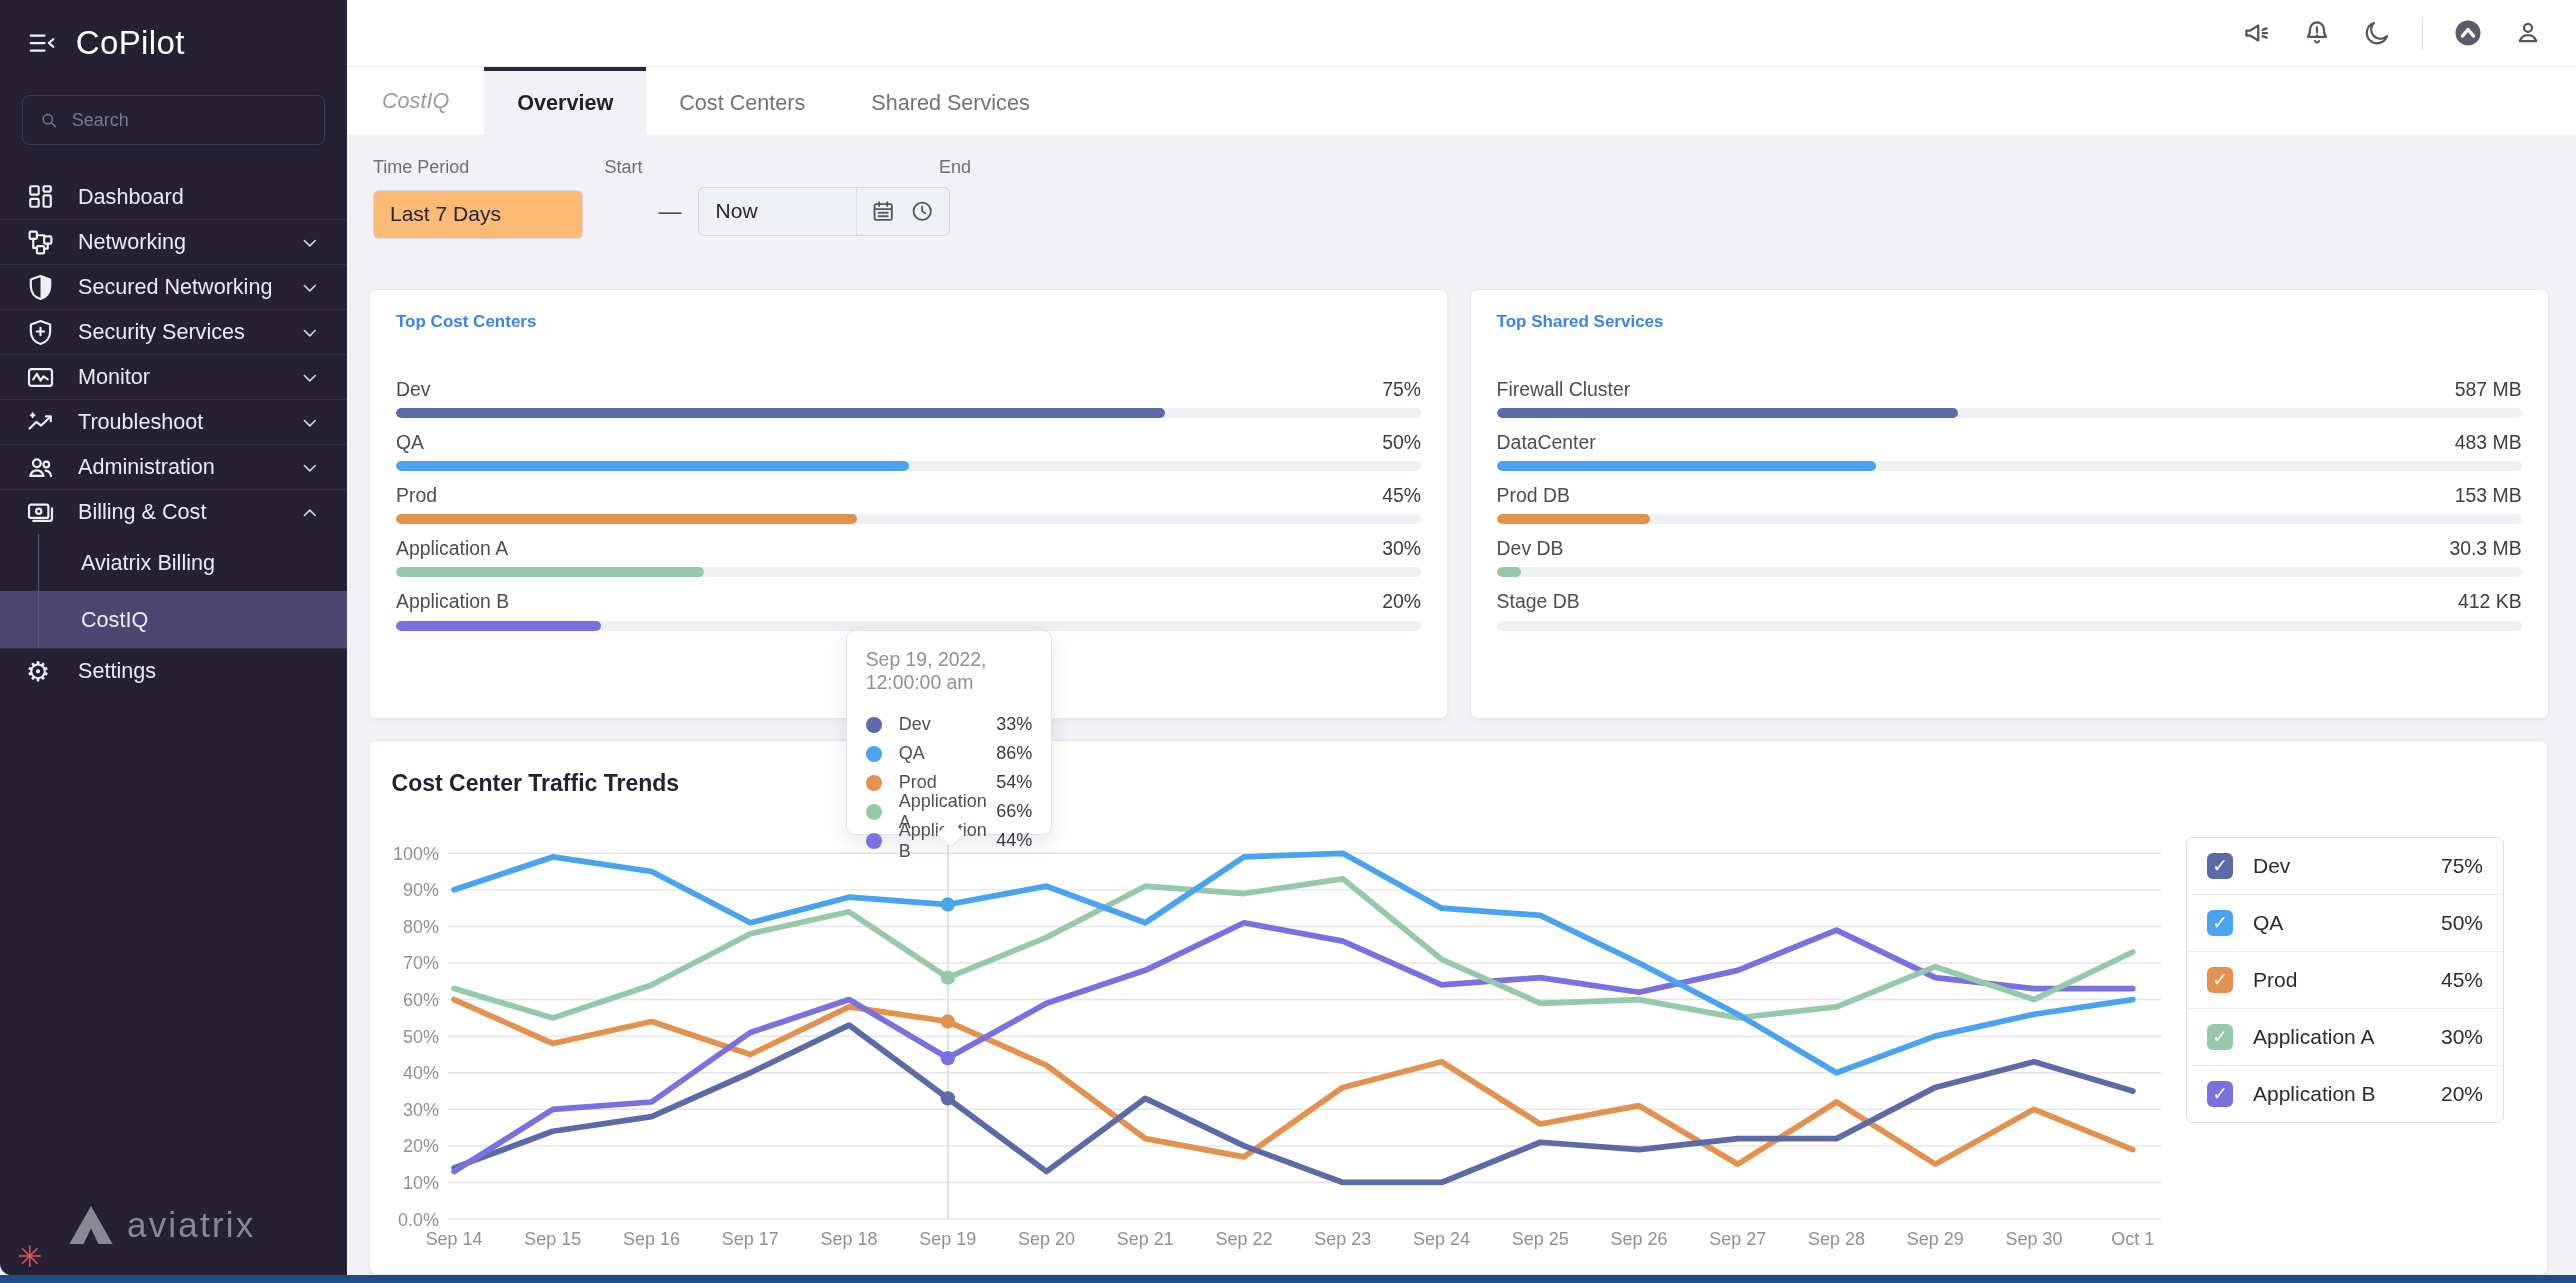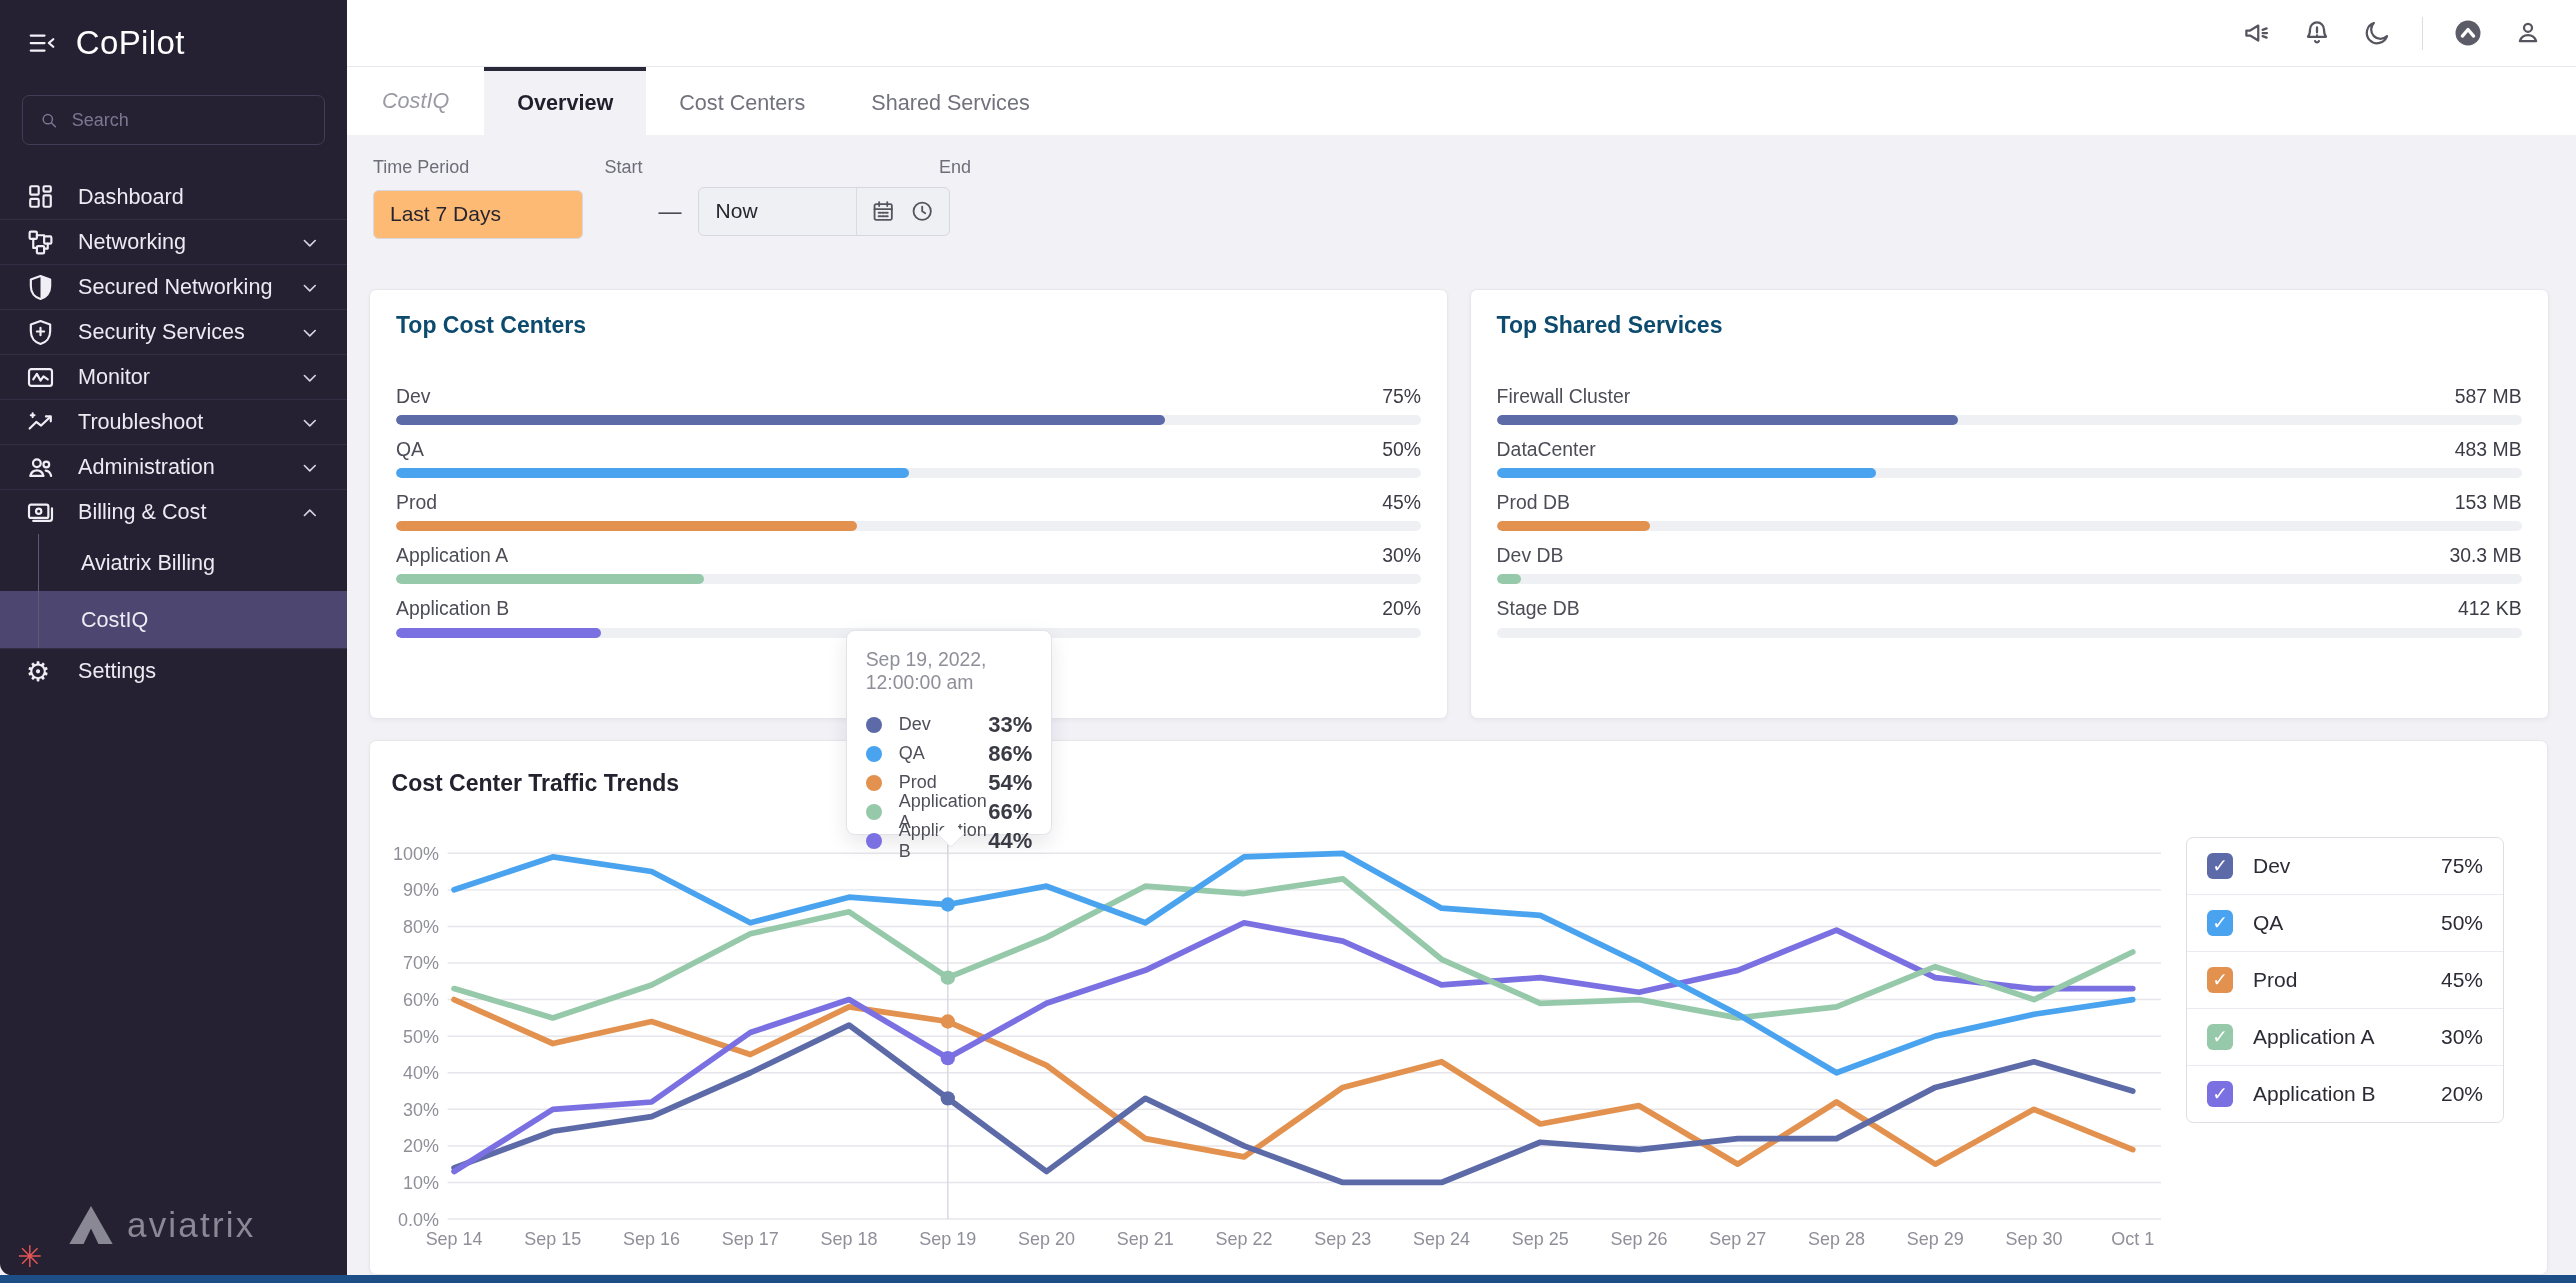--- a/index.html
+++ b/index.html
@@ -57,21 +57,21 @@
   .di-icons { display:flex; align-items:center; gap:14.4px; padding:0 14.4px; border-left:1.4px solid #dadae2; align-self:stretch; }
   .di-icons .icon { width:24.4px; height:24.4px; color:#55555f; cursor:pointer; }
   .gap30 { width:21.6px; }
   .range-sep { font-size:23px; color:#4a4a55; display:flex; align-items:center; height:49px; margin:29.5px 16px 0 16px; }
   .mt41 { margin-top:29.5px; }
 
   
   .card { background:#fff; border:0.7px solid #e6e6ec; border-radius:7.2px; box-shadow:0 1.4px 5.8px rgba(35,34,51,0.04); }
   .cards-row { position:absolute; left:369px; top:289px; display:flex; gap:21.6px; }
   .bar-card { width:1079px; height:430px; padding:21.6px 26px; }
-  .card-title { font-size:23px; font-weight:700; color:#0c4a6e; }
+  .card-title { font-size:17px; font-weight:700; color:#3b82f6; }
   .bar-rows { margin-top:46px; }
   .bar-row { margin-bottom:13px; }
   .bar-head { display:flex; justify-content:space-between; font-size:19.4px; margin-bottom:7.2px; }
   .bar-label { color:#4d4d58; }
   .bar-value { color:#3c3c47; }
   .bar-track { height:10px; background:#eef0f4; border-radius:5px; overflow:hidden; }
   .bar-fill { height:100%; border-radius:5px; }
 
   
   .trends-card { position:absolute; left:369px; top:740px; width:2179px; height:535px; }
@@ -91,21 +91,21 @@
   .lg-value { font-size:21px; color:#2b2b36; }
 
   
   .tooltip { position:absolute; left:846px; top:630px; width:206px; height:205px; background:#fff; border:0.7px solid #e2e2ea; border-radius:8.6px; box-shadow:0 7.2px 20px rgba(35,34,51,0.10); padding:17px 18.7px 0 18.7px; z-index:5; }
   .tooltip::after { content:""; position:absolute; left:94px; bottom:-9.3px; width:18.7px; height:18.7px; background:#fff; border-right:0.7px solid #e2e2ea; border-bottom:0.7px solid #e2e2ea; transform:rotate(45deg); border-bottom-right-radius:4.3px; }
   .tt-title { font-size:19.4px; color:#8f8f99; }
   .tt-rows { margin-top:16px; }
   .tt-row { display:flex; align-items:center; height:29px; }
   .tt-dot { width:16px; height:16px; border-radius:50%; margin-right:17px; flex:none; }
   .tt-label { font-size:18px; color:#4f4f5a; flex:1; }
-  .tt-value { font-size:22px; color:#3a3a45;font-weight:bold; }
+  .tt-value { font-size:18px; color:#3a3a45; }
 
   .bottom-strip { position:absolute; left:0; right:0; bottom:0; height:8.6px; background:#1d4f86; z-index:4; }
 </style>
 </head>
 <body>
 
 <div class="app">
 
   <aside class="sidebar">
     <div class="sb-head">

